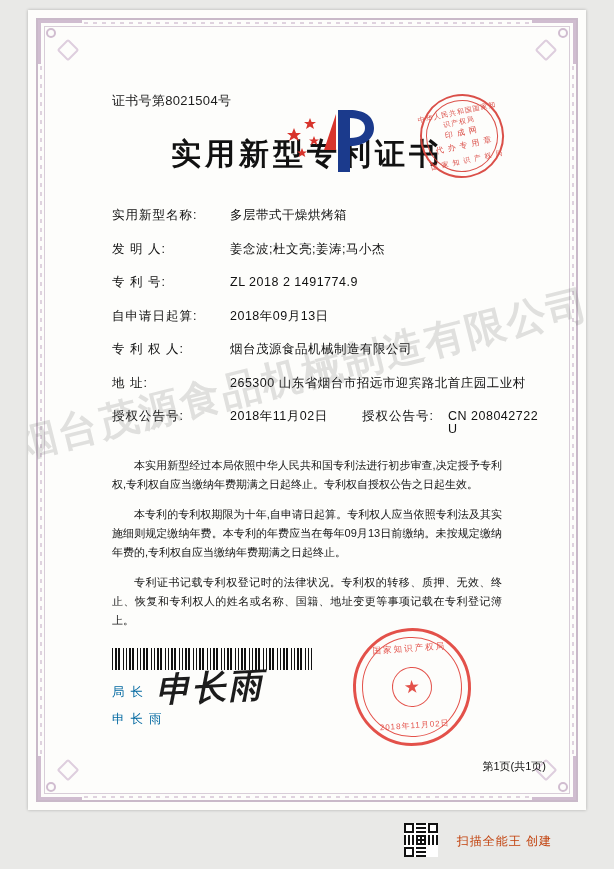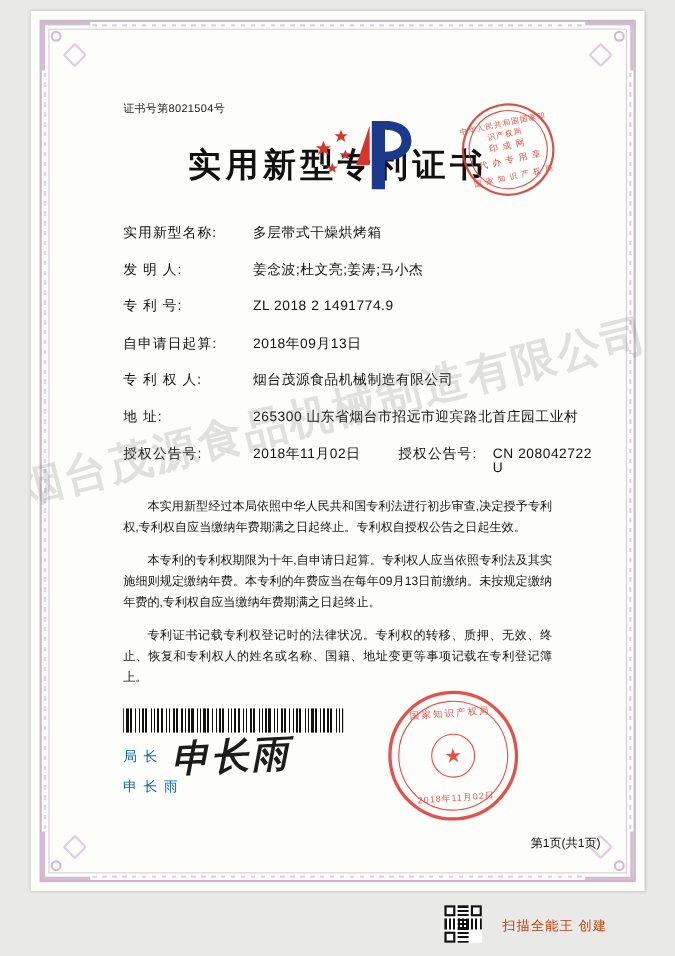--- a/index.html
+++ b/index.html
@@ -58,21 +58,21 @@
   }
   .edge-pattern.v {
     background-image: repeating-linear-gradient(0deg,#d5c4d5 0 4px, transparent 4px 9px);
     width:2px; height:auto;
   }
 
   
   .content { position:absolute; left:40px; top:40px; right:40px; bottom:30px; }
 
   .cert-no {
-    font-size: 10px; color:#1b1b1b; letter-spacing:.3px;
+    font-size: 13px; color:#1b1b1b; letter-spacing:.3px;
     margin-left: 44px; margin-top: 42px;
   }
 
   
   .logo { position:absolute; left:212px; top:56px; width:110px; height:72px; }
   .logo svg { display:block; }
 
   
   .seal-top {
     position:absolute; right:42px; top:44px;

